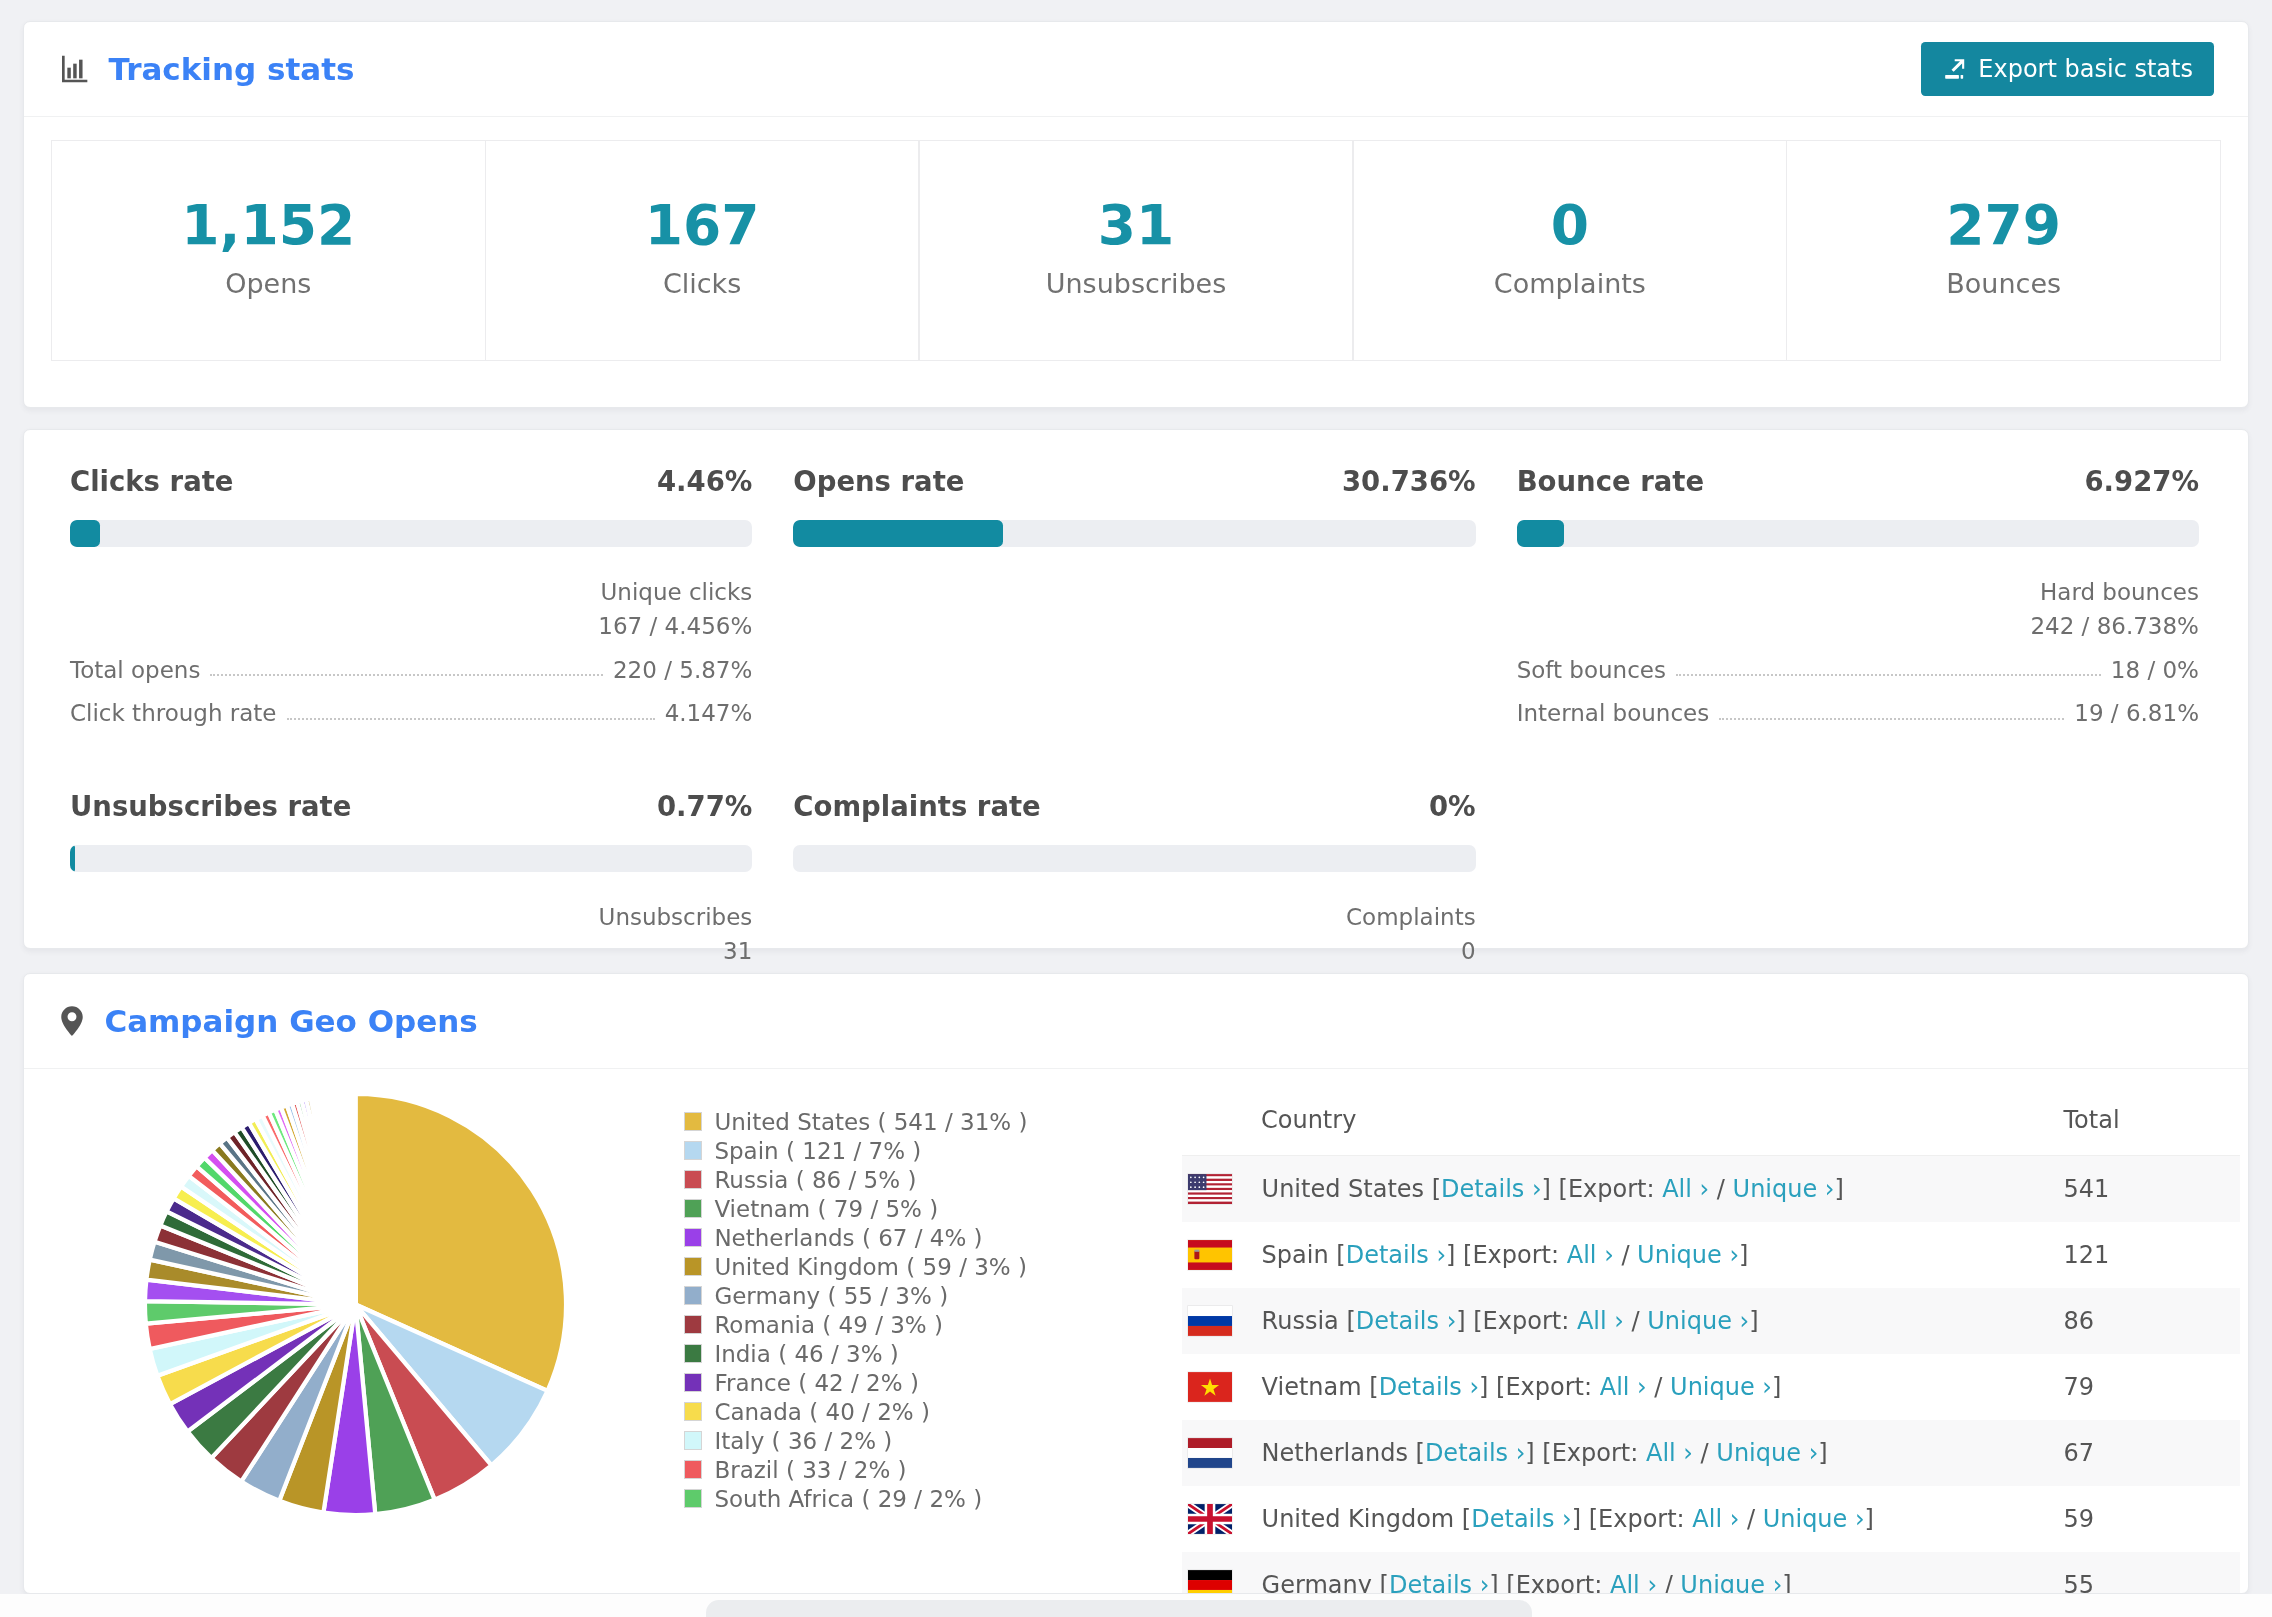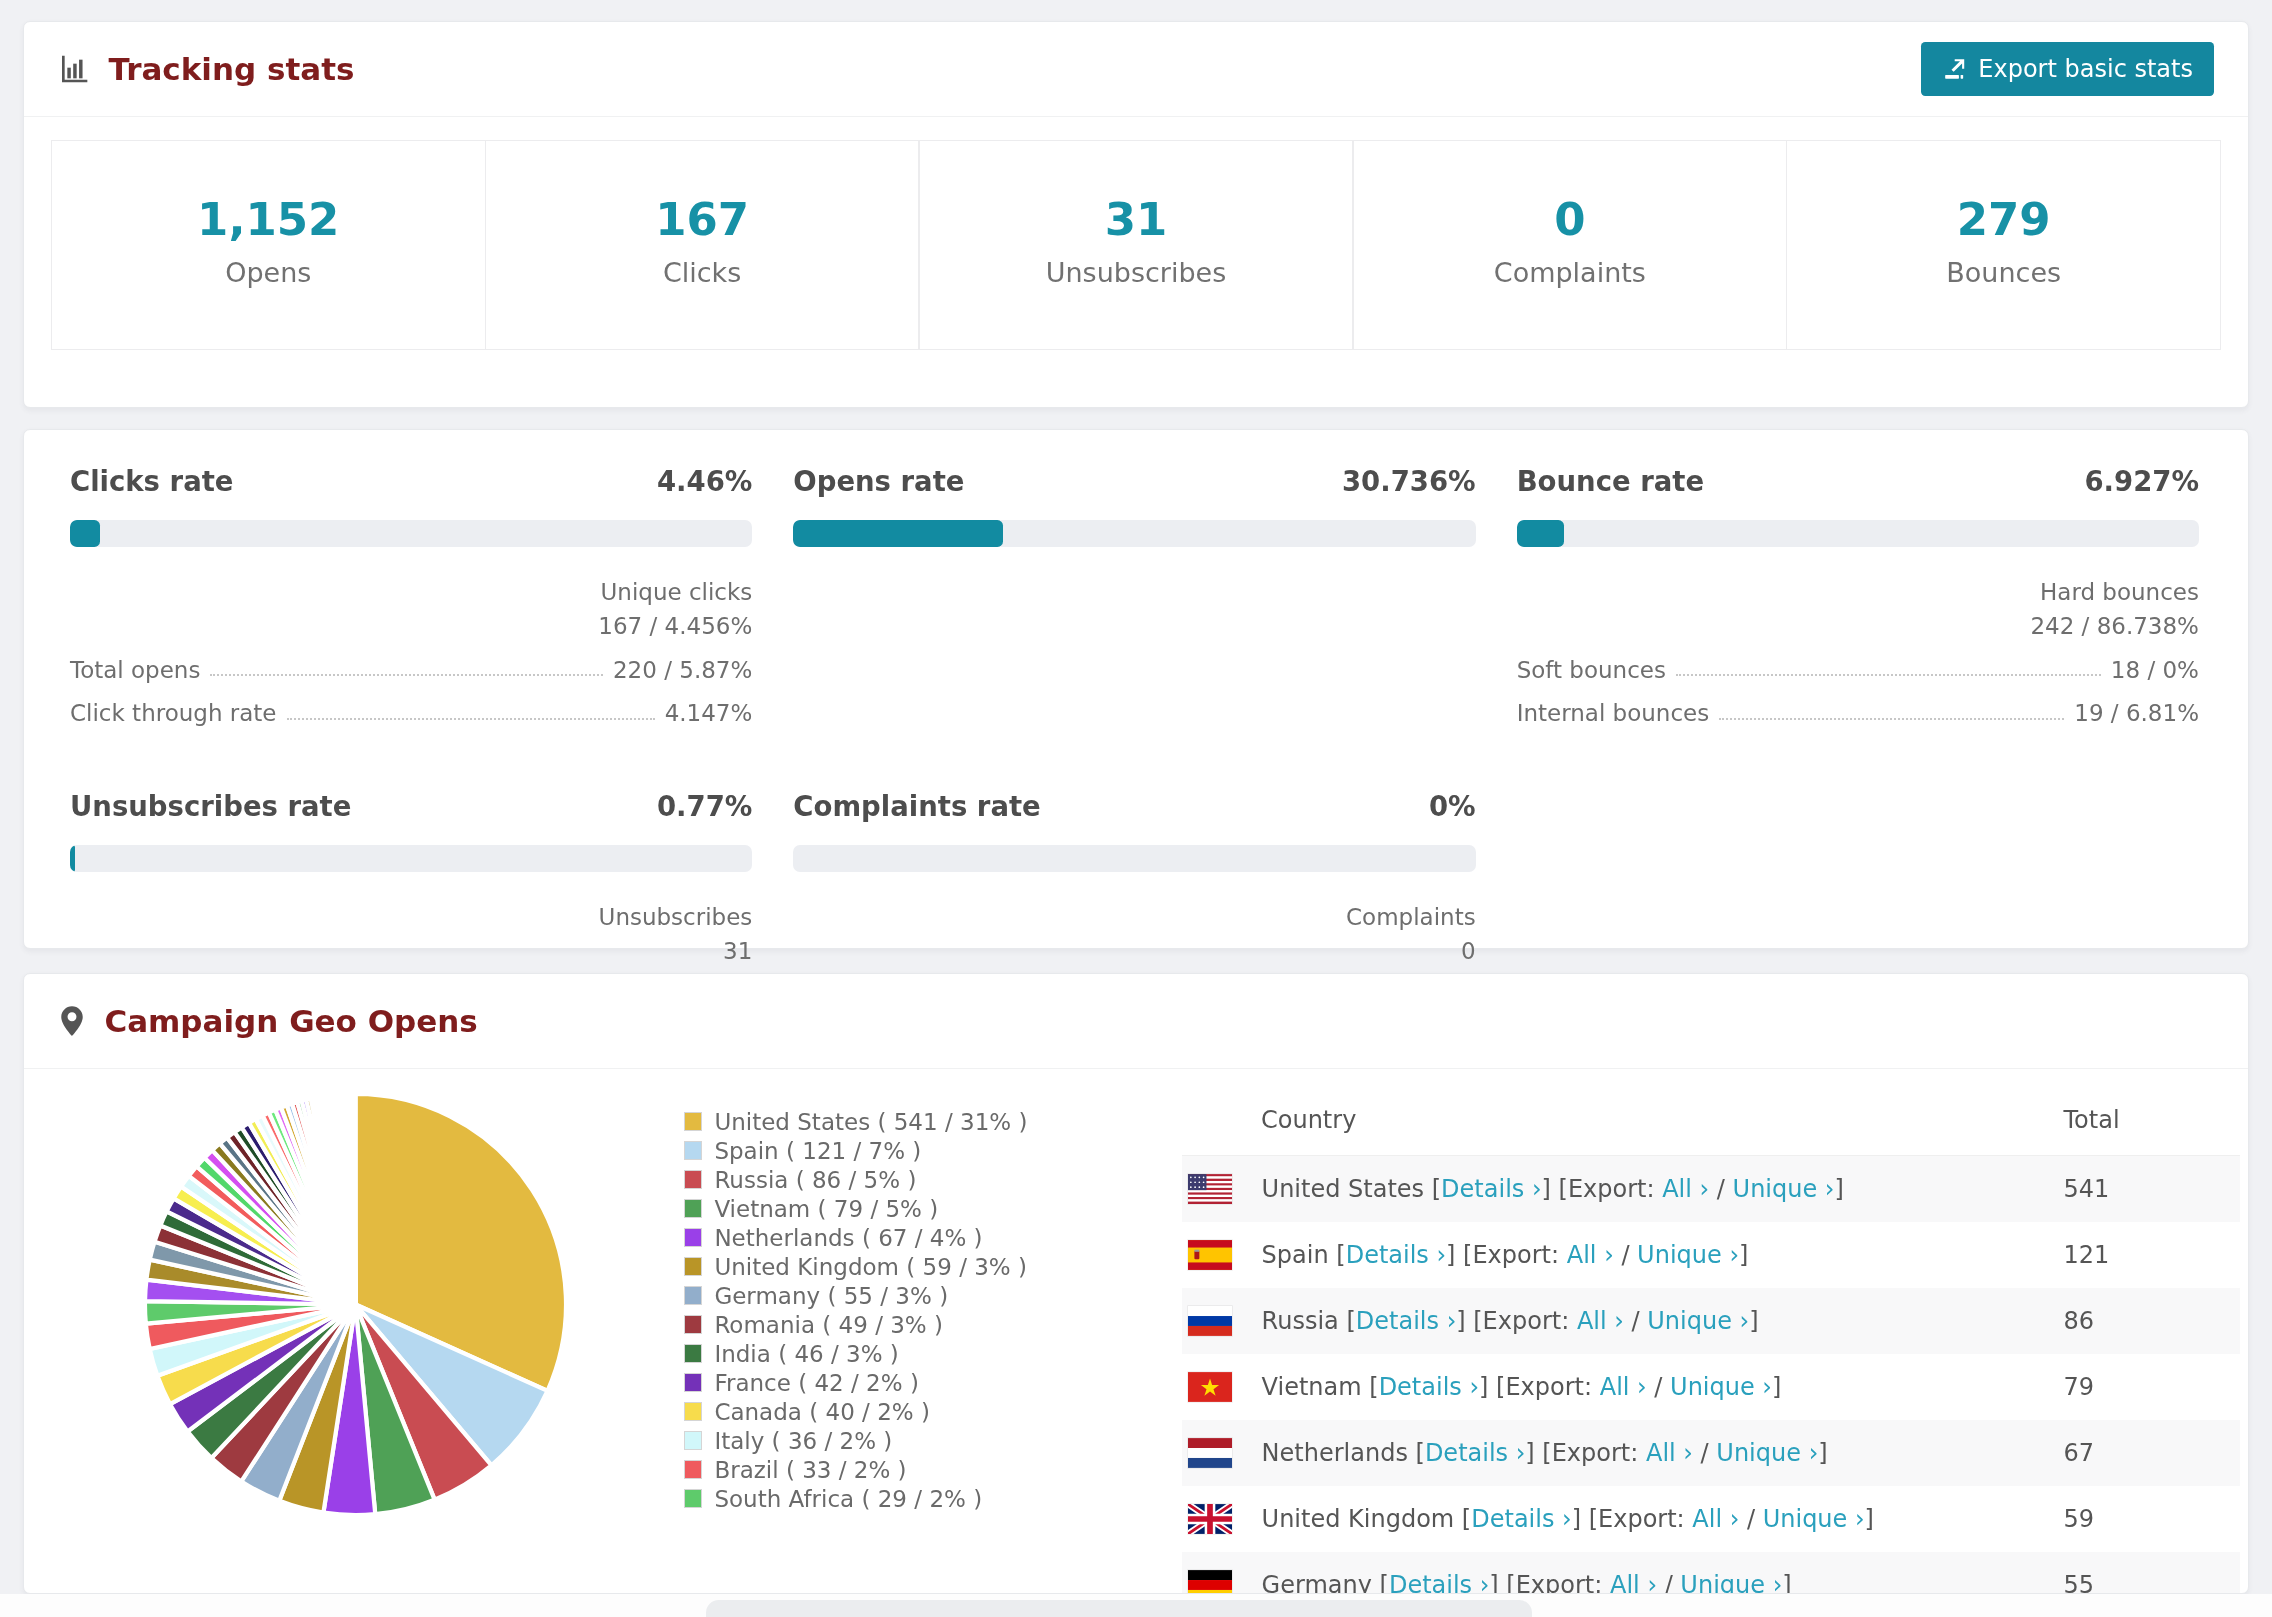--- a/index.html
+++ b/index.html
@@ -4,31 +4,31 @@
 <style>
   * { margin:0; padding:0; box-sizing:border-box; }
   html,body { width:2273px; height:1618px; overflow:hidden; }
   body { background:#f0f1f4; font-family:"DejaVu Sans","Liberation Sans",sans-serif; position:relative; color:#555; }
   .card { position:absolute; left:23px; width:2226px; background:#fff; border:0.7px solid #e7e9ec; border-radius:7px; box-shadow:0 2.1px 5.6px rgba(60,70,90,.06); }
   #card-tracking { top:21px; height:387px; }
   #card-rates { top:429px; height:520px; }
   #card-geo { top:973px; height:621px; overflow:hidden; }
 
   .card-header { display:flex; align-items:center; height:95px; padding:0 34px; border-bottom:0.7px solid #f0f1f2; }
-  .card-title { font-size:31px; color:#7f1d1d; display:flex; align-items:center; gap:18.4px; }
+  .card-title { font-size:31px; color:#3b82f6; display:flex; align-items:center; gap:18.4px; }
   .card-title svg { display:block; }
 
   .btn-export { margin-left:auto; display:flex; align-items:center; gap:11.3px; background:#14879f; color:#ffffff;
     font-size:24px; padding:12.7px 21px; border:none; border-radius:4.2px; cursor:pointer; font-family:inherit; }
 
   
   .stats-row { display:flex; margin:22.6px 27px 0; }
   .stat-box { flex:1; border:0.7px solid #ececee; margin-left:-0.7px; text-align:center; padding:52px 0 61px; background:#fff; }
   .stat-box:first-child { margin-left:0; }
-  .stat-value { font-size:45px; font-weight:bold; color:#1791a6; }
+  .stat-value { font-size:55px; font-weight:bold; color:#1791a6; }
   .stat-label { font-size:27px; color:#717171; margin-top:11.3px; }
 
   
   .rates-grid { display:grid; grid-template-columns:1fr 1fr 1fr; column-gap:41px; row-gap:64px; padding:35px 49px 0 46px; }
   .rate-head { display:flex; justify-content:space-between; align-items:flex-start; font-size:27.5px; font-weight:bold; color:#4d4d4d; }
   .progress { height:27px; background:#eceef2; border-radius:7px; margin-top:22.6px; overflow:hidden; }
   .progress-fill { height:100%; background:#128ba1; border-radius:5.6px; }
   .rate-rows { margin-top:32px; }
   .rate-row { display:flex; align-items:flex-end; font-size:23px; color:#6e6e6e; margin-top:17.6px; }
   .rate-row:first-child { margin-top:0;flex-direction:column; }

